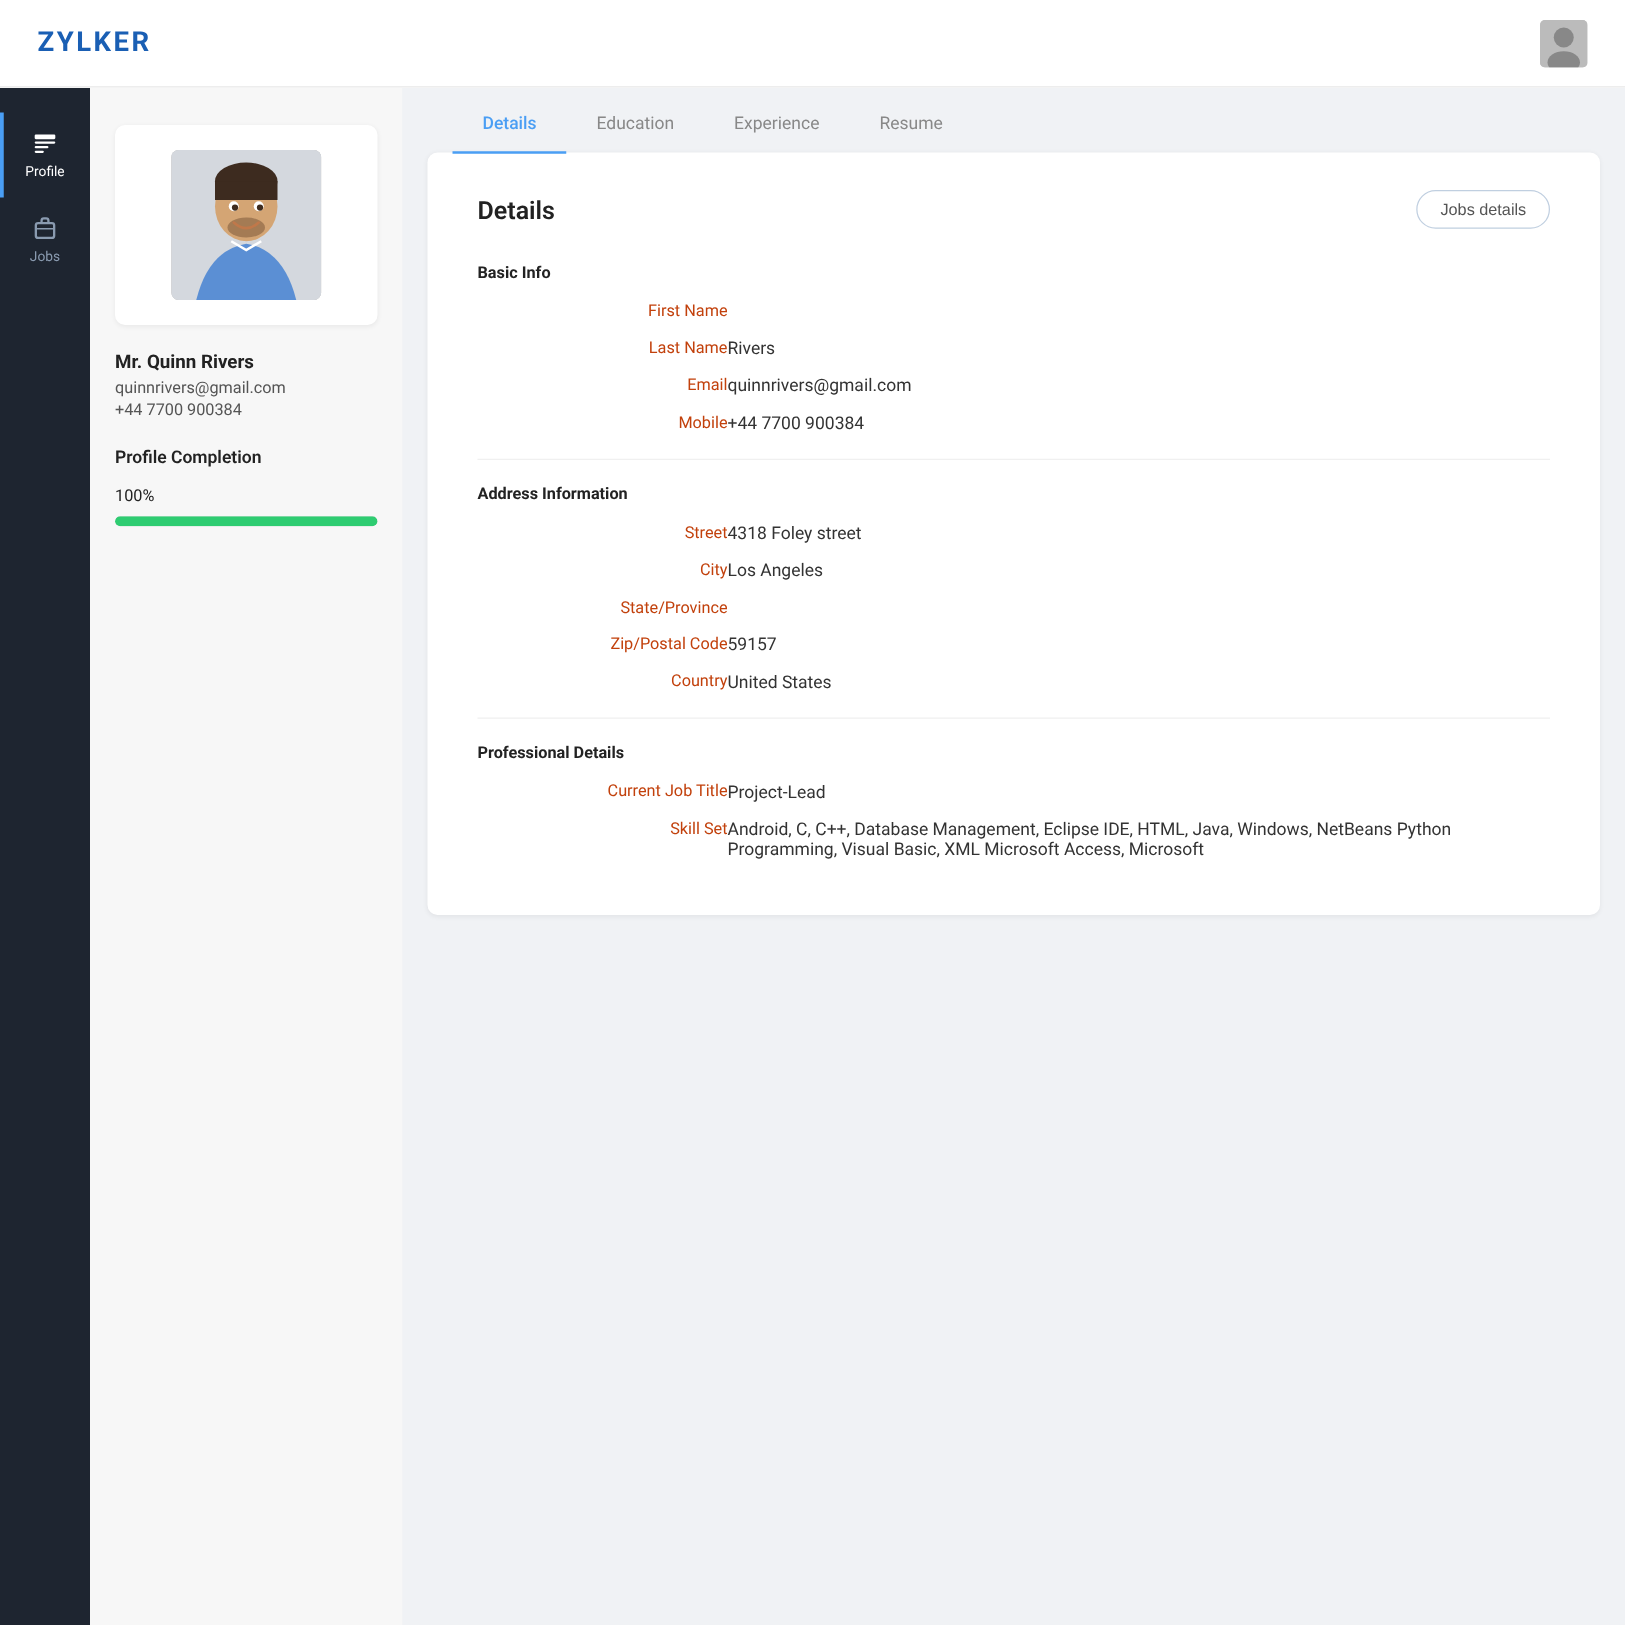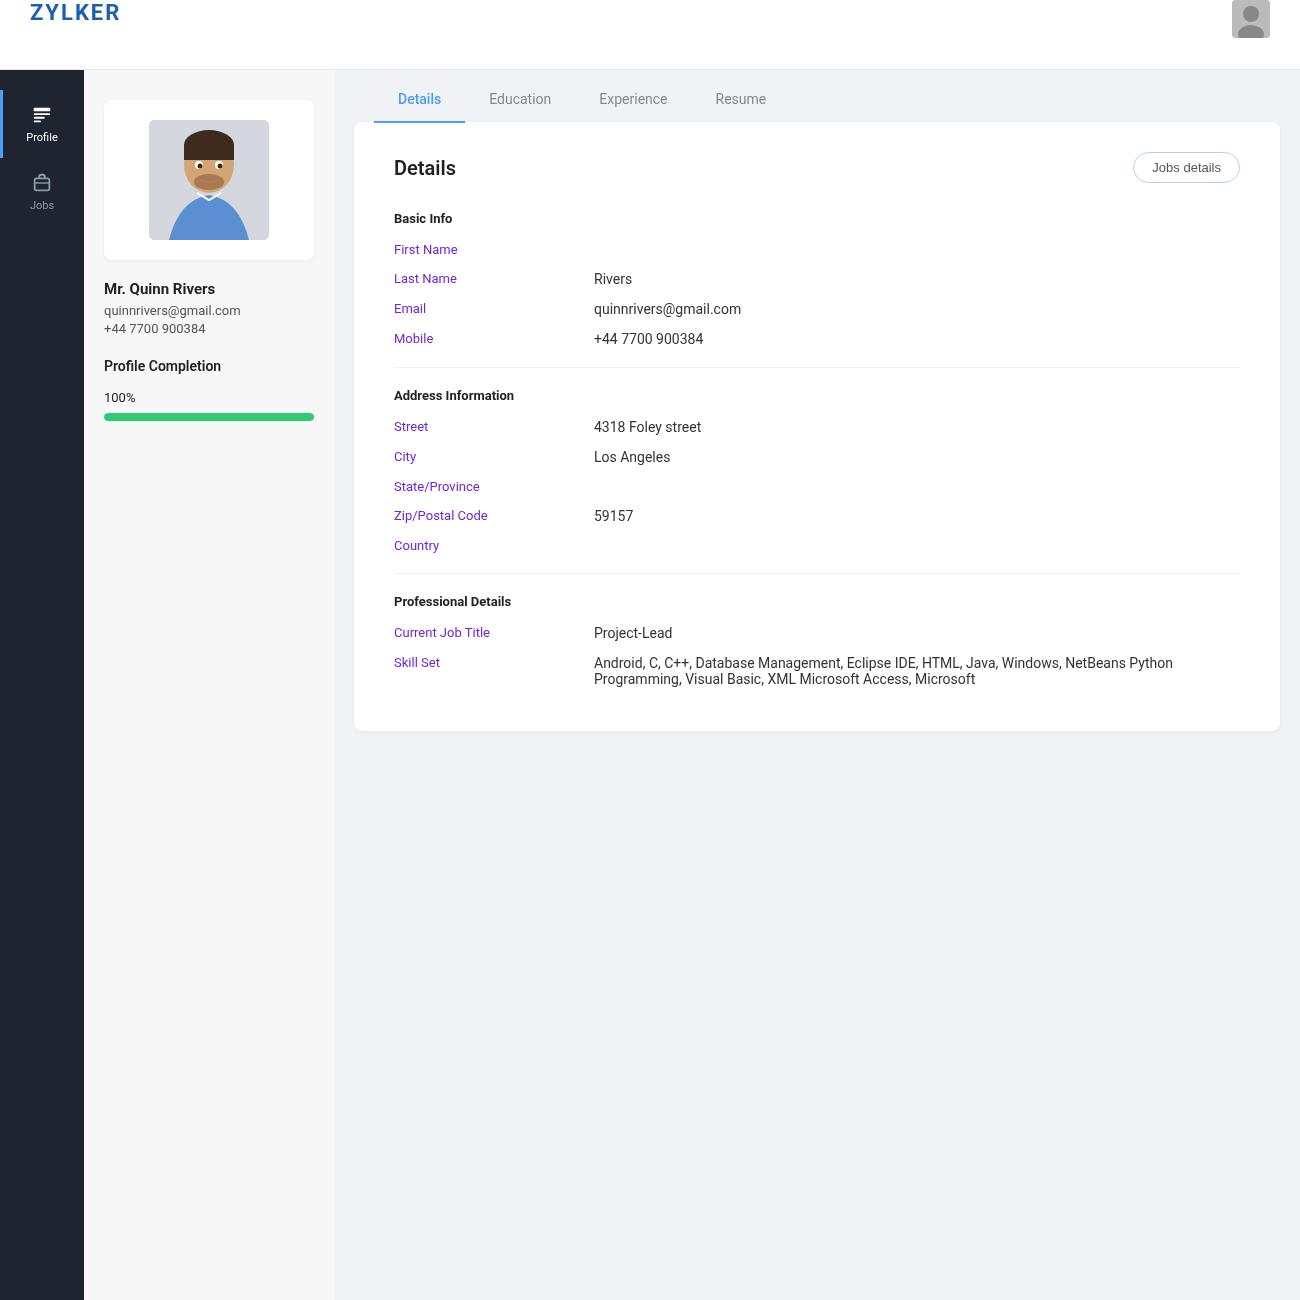--- a/index.html
+++ b/index.html
@@ -3,21 +3,21 @@
   <meta charset="utf-8">
   <style>
     * { box-sizing: border-box; margin: 0; padding: 0; }
     body { font-family: -apple-system, BlinkMacSystemFont, 'Segoe UI', Roboto, sans-serif; background: #f0f0f0; display: flex; flex-direction: column; min-height: 1300px; }
 
     
     .top-header {
       height: 70px;
       background: #fff;
       display: flex;
-      align-items: flex-start;
+      align-items: center;
       justify-content: space-between;
       padding: 0 30px;
       border-bottom: 1px solid #e8e8e8;
       position: fixed;
       top: 0; left: 0; right: 0;
       z-index: 100;
     }
     .logo {
       font-size: 22px;
       font-weight: 700;
@@ -36,21 +36,21 @@
 
     
     .main-layout {
       display: flex;
       margin-top: 70px;
       min-height: calc(1300px - 70px);
     }
 
     
     .sidebar {
-      width: 84px;
+      width: 72px;
       background: #1e2530;
       display: flex;
       flex-direction: column;
       align-items: center;
       padding-top: 20px;
       flex-shrink: 0;
     }
     .sidebar-item {
       display: flex;
       flex-direction: column;
@@ -212,22 +212,23 @@
       margin-top: 10px;
     }
     .field-row {
       display: flex;
       align-items: flex-start;
       margin-bottom: 14px;
     }
     .field-label {
       width: 200px;
       font-size: 13px;
-      color: #6d28d9;
+      color: #c2410c;
       flex-shrink: 0;
+      text-align: right;
     }
     .field-value {
       font-size: 14px;
       color: #333;
       flex: 1;
     }
     .section-divider {
       border: none;
       border-top: 1px solid #f0f0f0;
       margin: 20px 0;
@@ -368,20 +369,21 @@
         </div>
         <div class="field-row">
           <span class="field-label">State/Province</span>
         </div>
         <div class="field-row">
           <span class="field-label">Zip/Postal Code</span>
           <span class="field-value">59157</span>
         </div>
         <div class="field-row">
           <span class="field-label">Country</span>
+          <span class="field-value">United States</span>
         </div>
       </div>
 
       <hr class="section-divider">
 
       <div class="section-title">Professional Details</div>
       <div>
         <div class="field-row">
           <span class="field-label">Current Job Title</span>
           <span class="field-value">Project-Lead</span>

